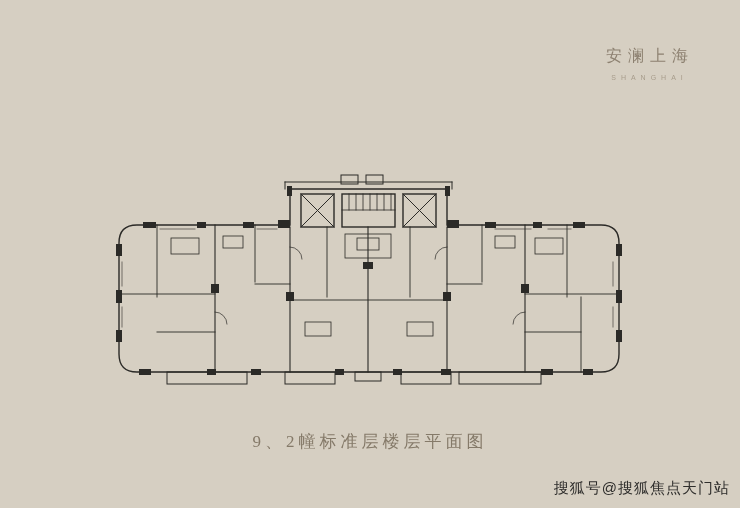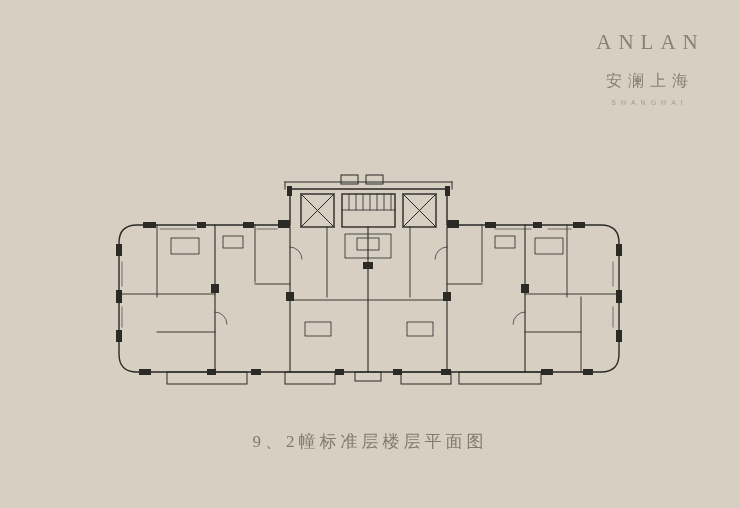--- a/index.html
+++ b/index.html
@@ -73,21 +73,20 @@
     color:var(--wm);
     letter-spacing:1px;
   }
 </style>
 </head>
 <body>
 
 <div class="page">
 
   <div class="logo">
-    <div class="logo-en">ANLAN</div>
     <div class="logo-cn">安澜上海</div>
     <div class="logo-sub">SHANGHAI</div>
   </div>
 
   <div class="plan">
     <svg viewBox="0 0 530 222" xmlns="http://www.w3.org/2000/svg">
       <g fill="none" stroke="var(--line)" stroke-width="1.4" stroke-linecap="square">
 
         <path d="M32,53 H185 V17 H342 V53 H496 Q514,53 514,71 V182 Q514,200 496,200 H32 Q14,200 14,182 V71 Q14,53 32,53 Z"></path>
 
@@ -168,14 +167,15 @@
         <rect x="181" y="120" width="8" height="9"></rect>
         <rect x="338" y="120" width="8" height="9"></rect>
         <rect x="416" y="112" width="8" height="9"></rect>
         <rect x="258" y="90" width="10" height="7"></rect>
       </g>
     </svg>
   </div>
 
   <div class="caption">9、2幢标准层楼层平面图</div>
 
+  <div class="watermark">搜狐号@搜狐焦点天门站</div>
 
 </div>
 
 </body></html>

